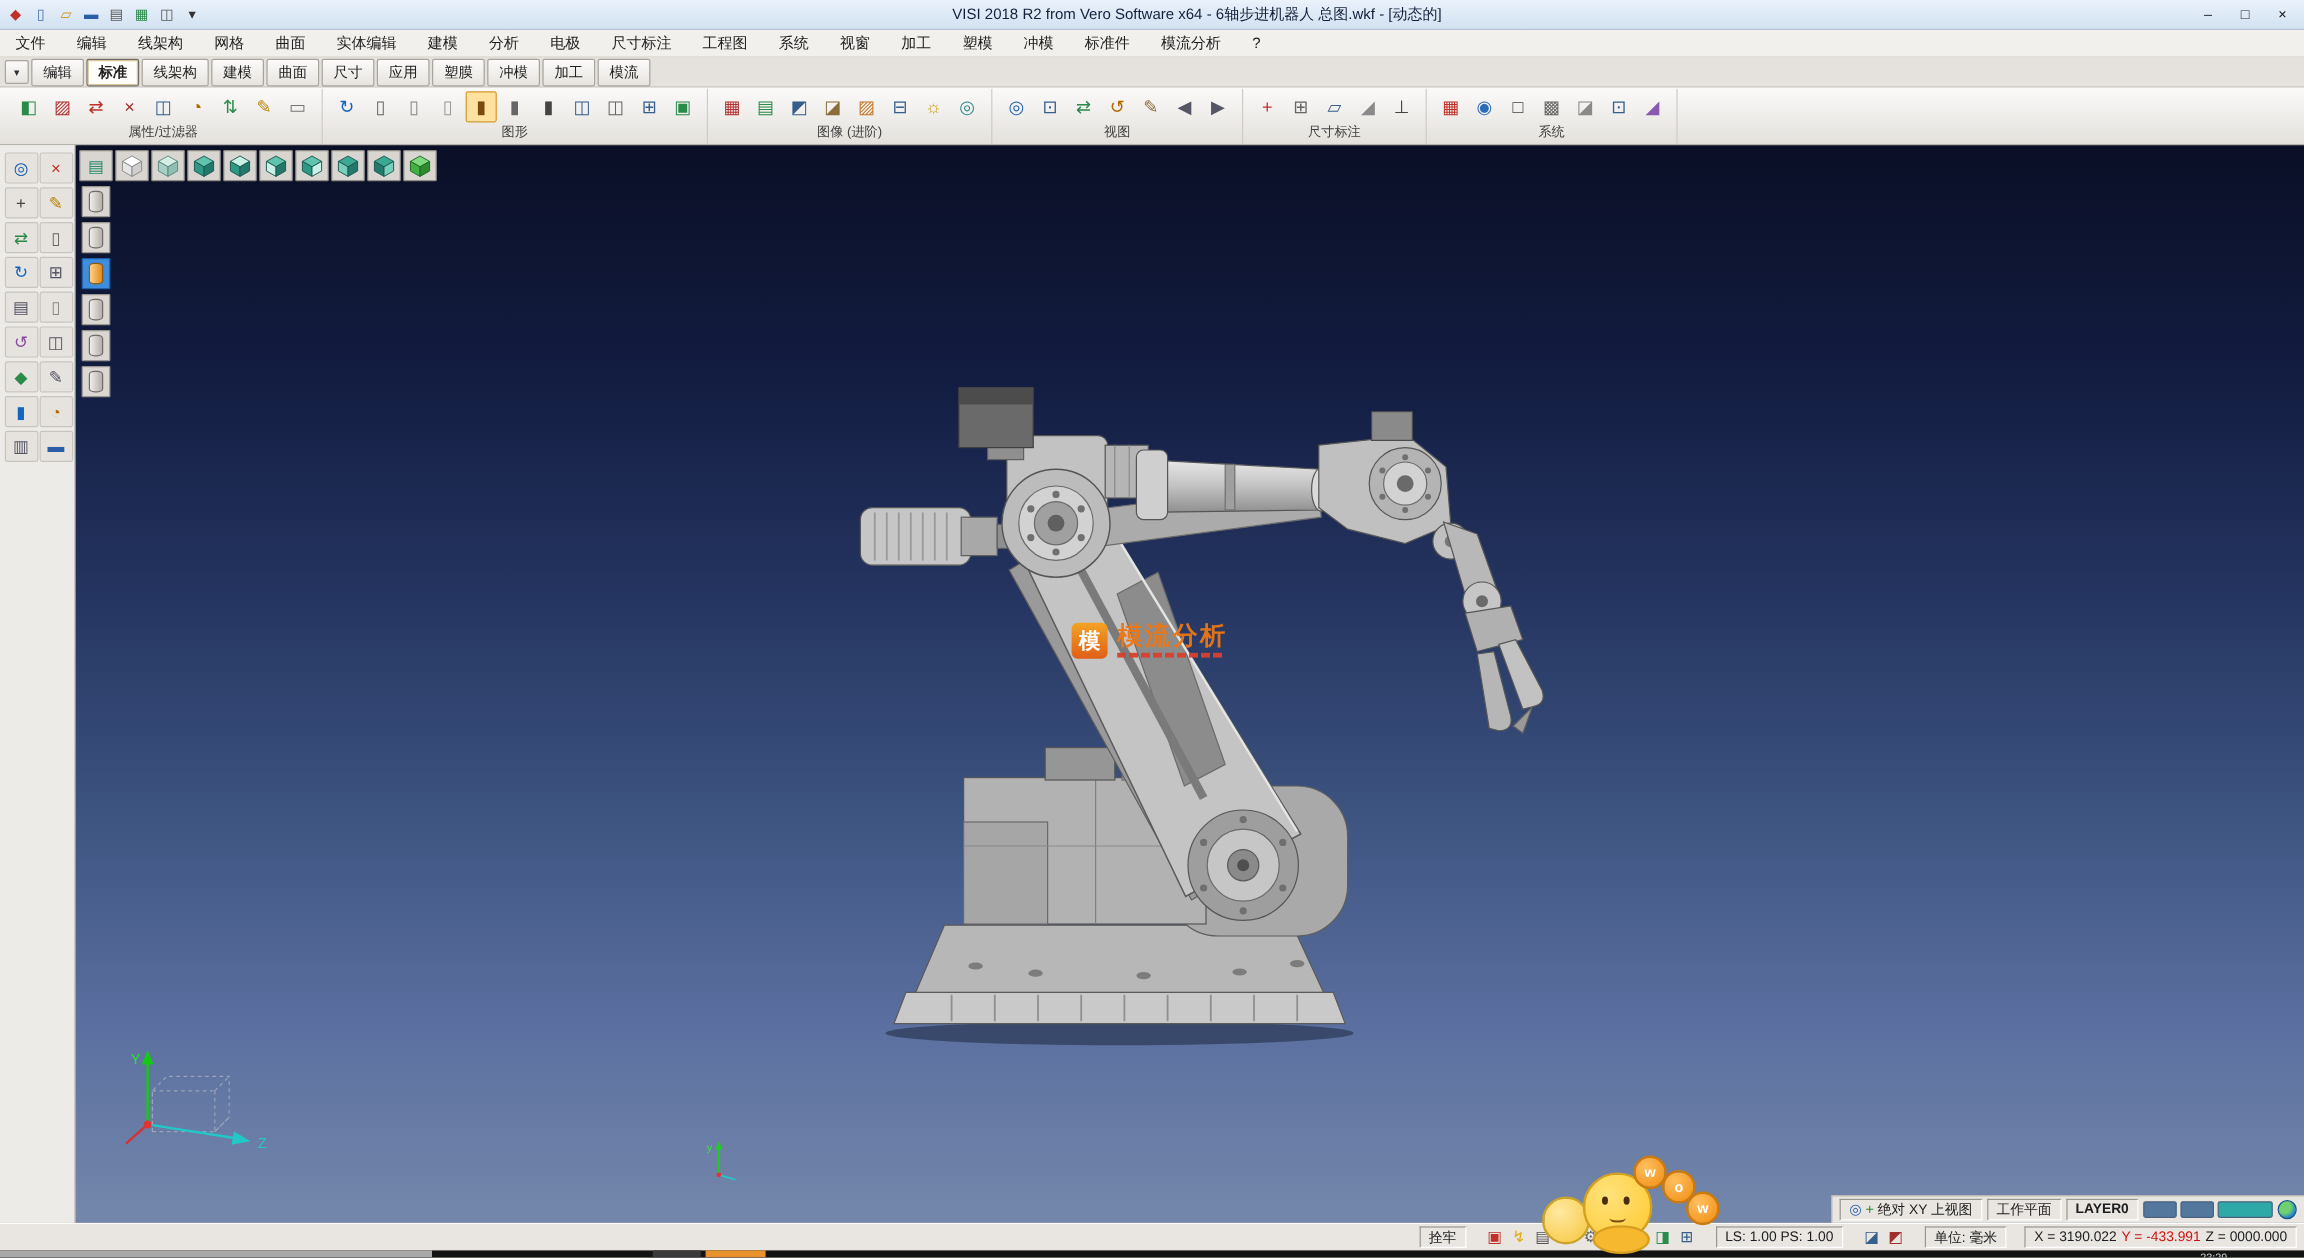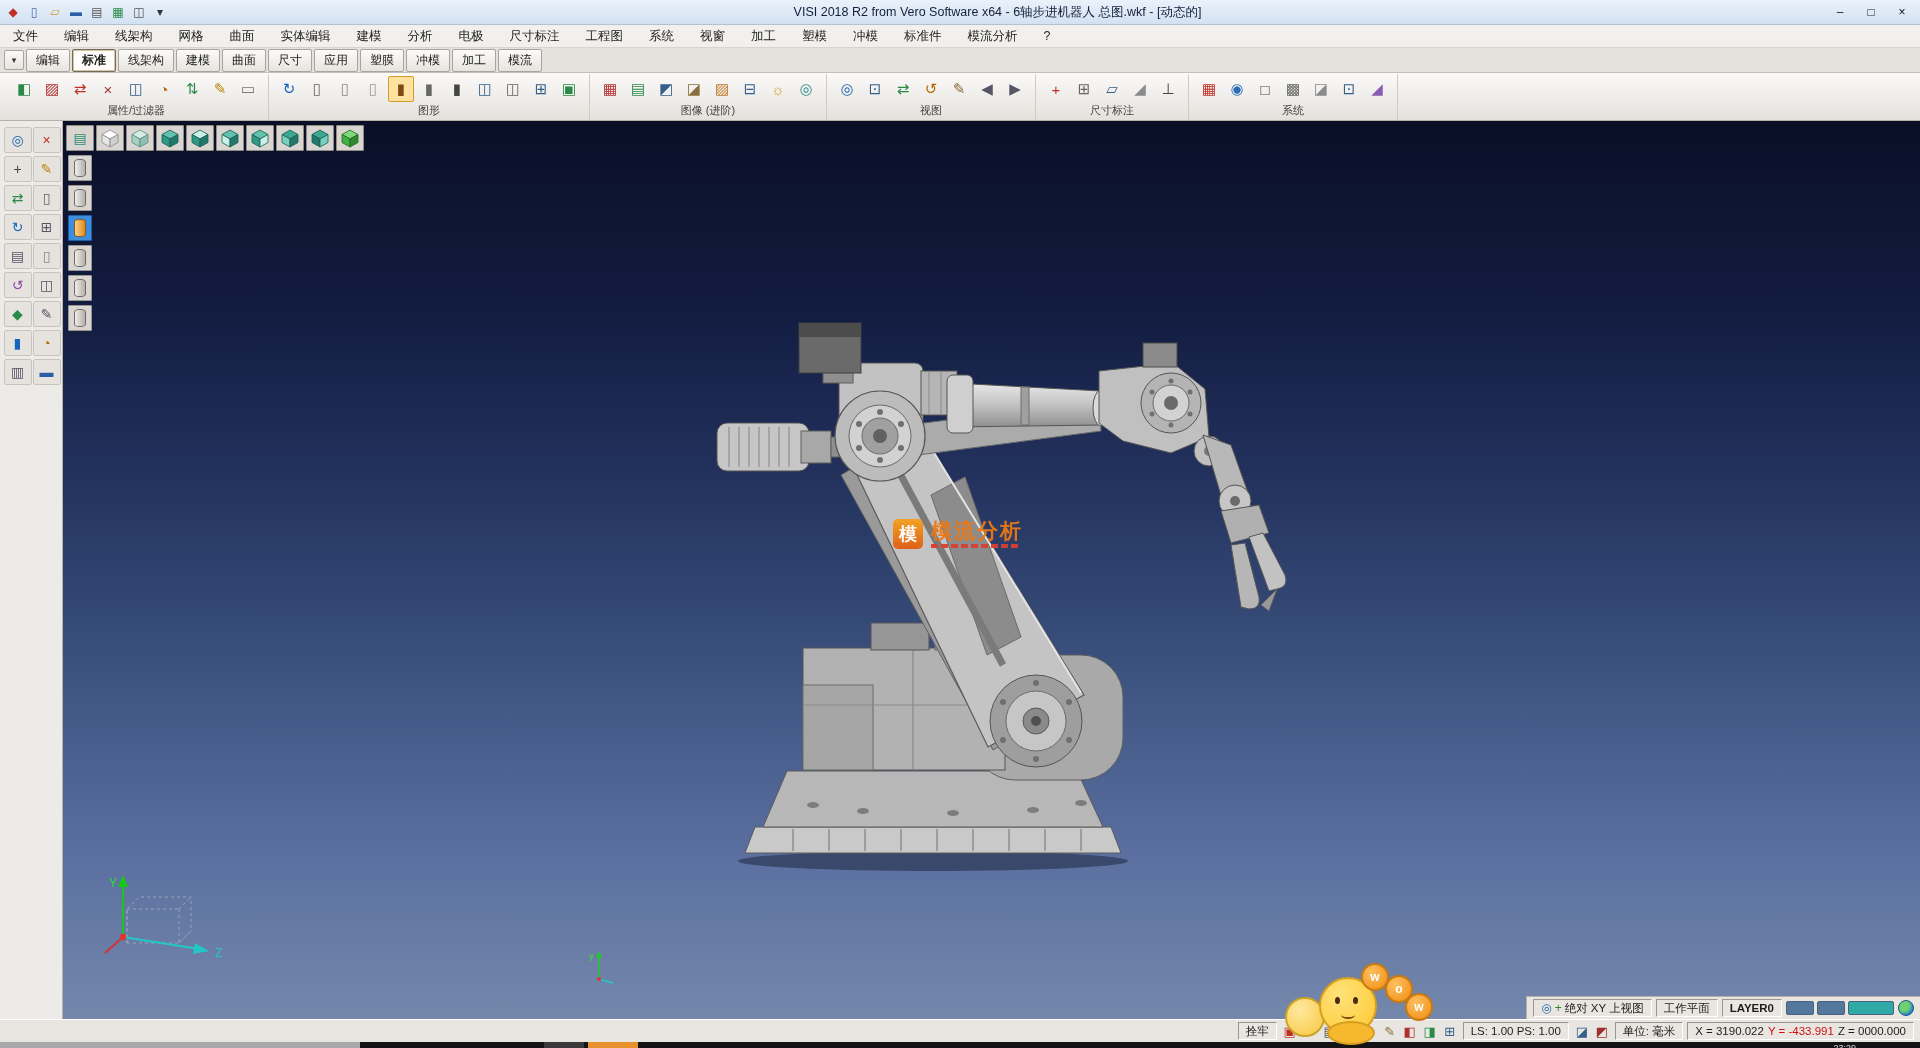--- a/index.html
+++ b/index.html
@@ -79,21 +79,21 @@
   .status-view-bar{position:absolute;right:0;bottom:0;height:22px;display:flex;align-items:center;gap:4px;
                    background:#e9e6e1;border-top:1px solid #b5b1ab;border-left:1px solid #b5b1ab;padding:0 6px;z-index:30;}
   .svb-panel{height:16px;display:flex;align-items:center;gap:3px;padding:0 7px;font-size:11.5px;color:#1d1d1d;
              border:1px solid;border-color:#9a968f #ffffff #ffffff #9a968f;background:#e9e6e1;white-space:nowrap;}
   .svb-icon{font-size:12px;}
   .svb-bar{height:12px;border-radius:2px;border:1px solid #47617e;}
   .globe{width:14px;height:14px;border-radius:50%;border:1px solid #14548c;
          background:radial-gradient(circle at 35% 35%,#6fd06f 0 40%,#1f7fd0 75%);}
   
   .statusrow{height:22px;background:#e9e6e1;border-top:1px solid #ffffff;box-shadow:0 -1px 0 #b5b1ab;
-             display:flex;align-items:center;padding:0 6px;gap:4px;font-size:11.5px;color:#1d1d1d;}
+             display:flex;align-items:center;padding:0 6px;gap:15px;font-size:11.5px;color:#1d1d1d;}
   .sr-spacer{flex:1;}
   .sr-icon{width:18px;height:18px;display:flex;align-items:center;justify-content:center;font-size:13px;}
   .sr-panel{height:16px;display:flex;align-items:center;gap:4px;padding:0 7px;border:1px solid;
             border-color:#9a968f #ffffff #ffffff #9a968f;background:#e9e6e1;white-space:nowrap;}
   .coord-y{color:#d01010;}
   
   .taskbar{position:relative;height:12px;background:#141414;}
   .tk-gray{position:absolute;left:0;top:0;width:360px;height:12px;background:#a9a9a9;}
   .tk-dark{position:absolute;left:544px;top:0;width:40px;height:12px;background:#3a3a3a;}
   .tk-orange{position:absolute;left:588px;top:0;width:50px;height:12px;background:#e8912d;}

